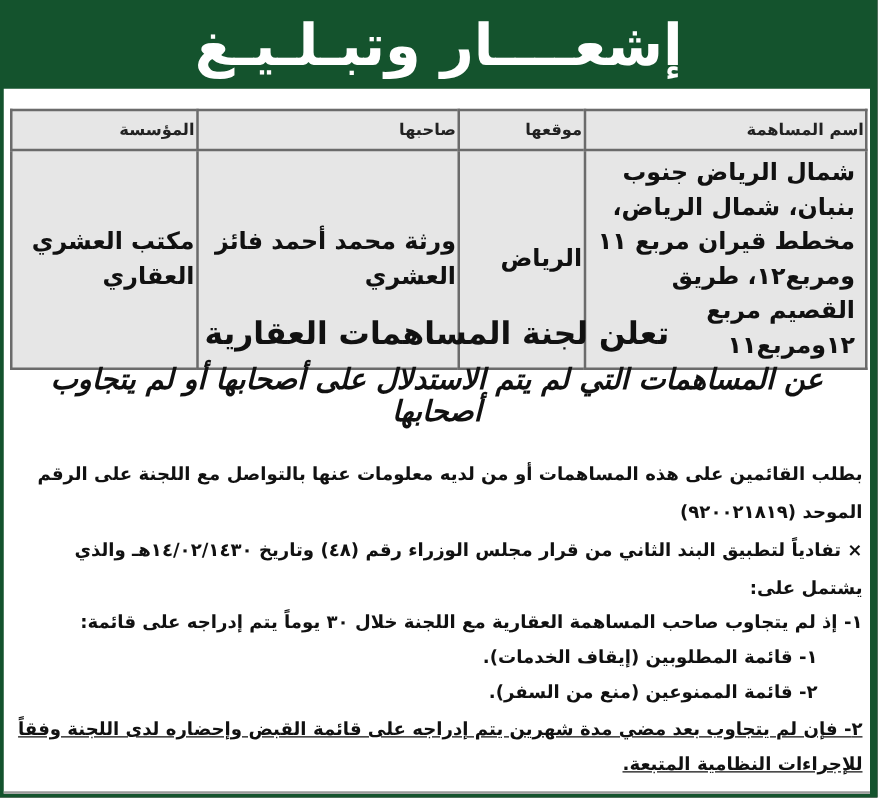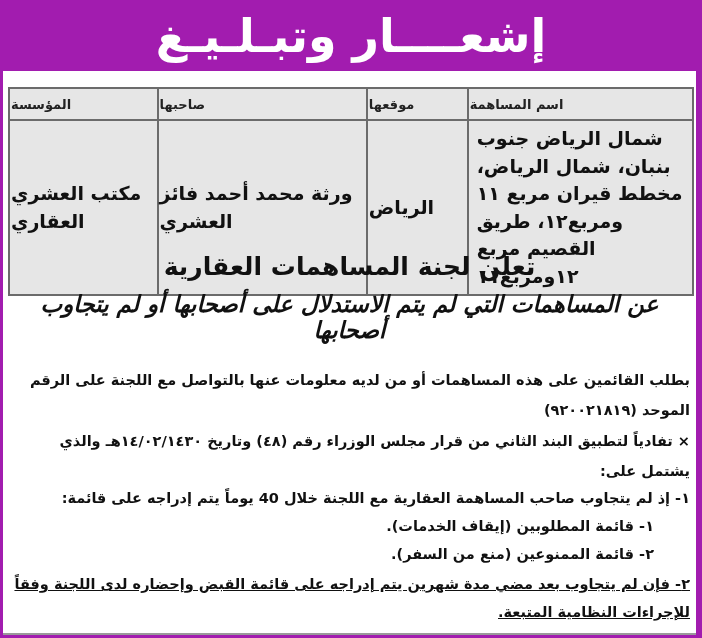--- a/index.html
+++ b/index.html
@@ -4,39 +4,39 @@
 <style>
   html, body { margin:0; padding:0; }
   body {
     width:702px; height:638px; overflow:hidden;
     background:#231f20;
     font-family:"DejaVu Sans", sans-serif;
     color:#111;
   }
   .frame {
     position:absolute; left:0; top:0; width:702px; height:638px;
-    background:#a21caf; box-sizing:border-box;
+    background:#14532d; box-sizing:border-box;
   }
   .title-bar {
     position:absolute; left:0; top:0; width:702px; height:71px;
     display:flex; align-items:center; justify-content:center;
     color:#fff; font-weight:bold; font-size:46px; line-height:1;
     letter-spacing:0;
   }
   .panel {
     position:absolute; left:3px; top:71px; width:693px; height:562px;
     background:#fff; border-bottom:2px solid #9a9a9a;
   }
   table.grid {
     position:absolute; left:5px; top:16px; width:686px; height:159px;
     border-collapse:collapse; background:#e6e6e6; direction:rtl;
     border:2px solid #6b6b6b;
   }
   table.grid th, table.grid td {
-    border:2px solid #6b6b6b; text-align:left; vertical-align:middle;
+    border:2px solid #6b6b6b; text-align:right; vertical-align:middle;
   }
   table.grid th { height:28px; font-size:13px; font-weight:bold; color:#222; }
   table.grid td { font-size:19px; font-weight:bold; color:#111; line-height:1.45;border-radius:23px; }
   td.cell-name { text-align:right; padding:4px 8px; font-size:18px; }
   .heading {
     position:absolute; left:0; right:0; text-align:center; direction:rtl;
     font-weight:bold; color:#111;
   }
   .h1 { top:181px; font-size:25px; }
   .h2 { top:220px; font-size:23px;font-style:italic; }
@@ -85,19 +85,19 @@
       </tbody>
     </table>
 
     <div class="heading h1">تعلن لجنة المساهمات العقارية</div>
     <div class="heading h2">عن المساهمات التي لم يتم الاستدلال على أصحابها أو لم يتجاوب أصحابها</div>
 
     <div class="para p1">بطلب القائمين على هذه المساهمات أو من لديه معلومات عنها بالتواصل مع اللجنة على الرقم الموحد (٩٢٠٠٢١٨١٩)</div>
     <div class="para p2">× تفادياً لتطبيق البند الثاني من قرار مجلس الوزراء رقم (٤٨) وتاريخ ١٤/٠٢/١٤٣٠هـ والذي يشتمل على:</div>
 
     <div class="list l1">
-      <div>١- إذ لم يتجاوب صاحب المساهمة العقارية مع اللجنة خلال 40 يوماً يتم إدراجه على قائمة:</div>
+      <div>١- إذ لم يتجاوب صاحب المساهمة العقارية مع اللجنة خلال ٣٠ يوماً يتم إدراجه على قائمة:</div>
       <div class="sub">١- قائمة المطلوبين (إيقاف الخدمات).</div>
       <div class="sub">٢- قائمة الممنوعين (منع من السفر).</div>
     </div>
     <div class="list l2">٢- فإن لم يتجاوب بعد مضي مدة شهرين يتم إدراجه على قائمة القبض وإحضاره لدى اللجنة وفقاً للإجراءات النظامية المتبعة.</div>
   </div>
 </div>
 
 </body></html>

